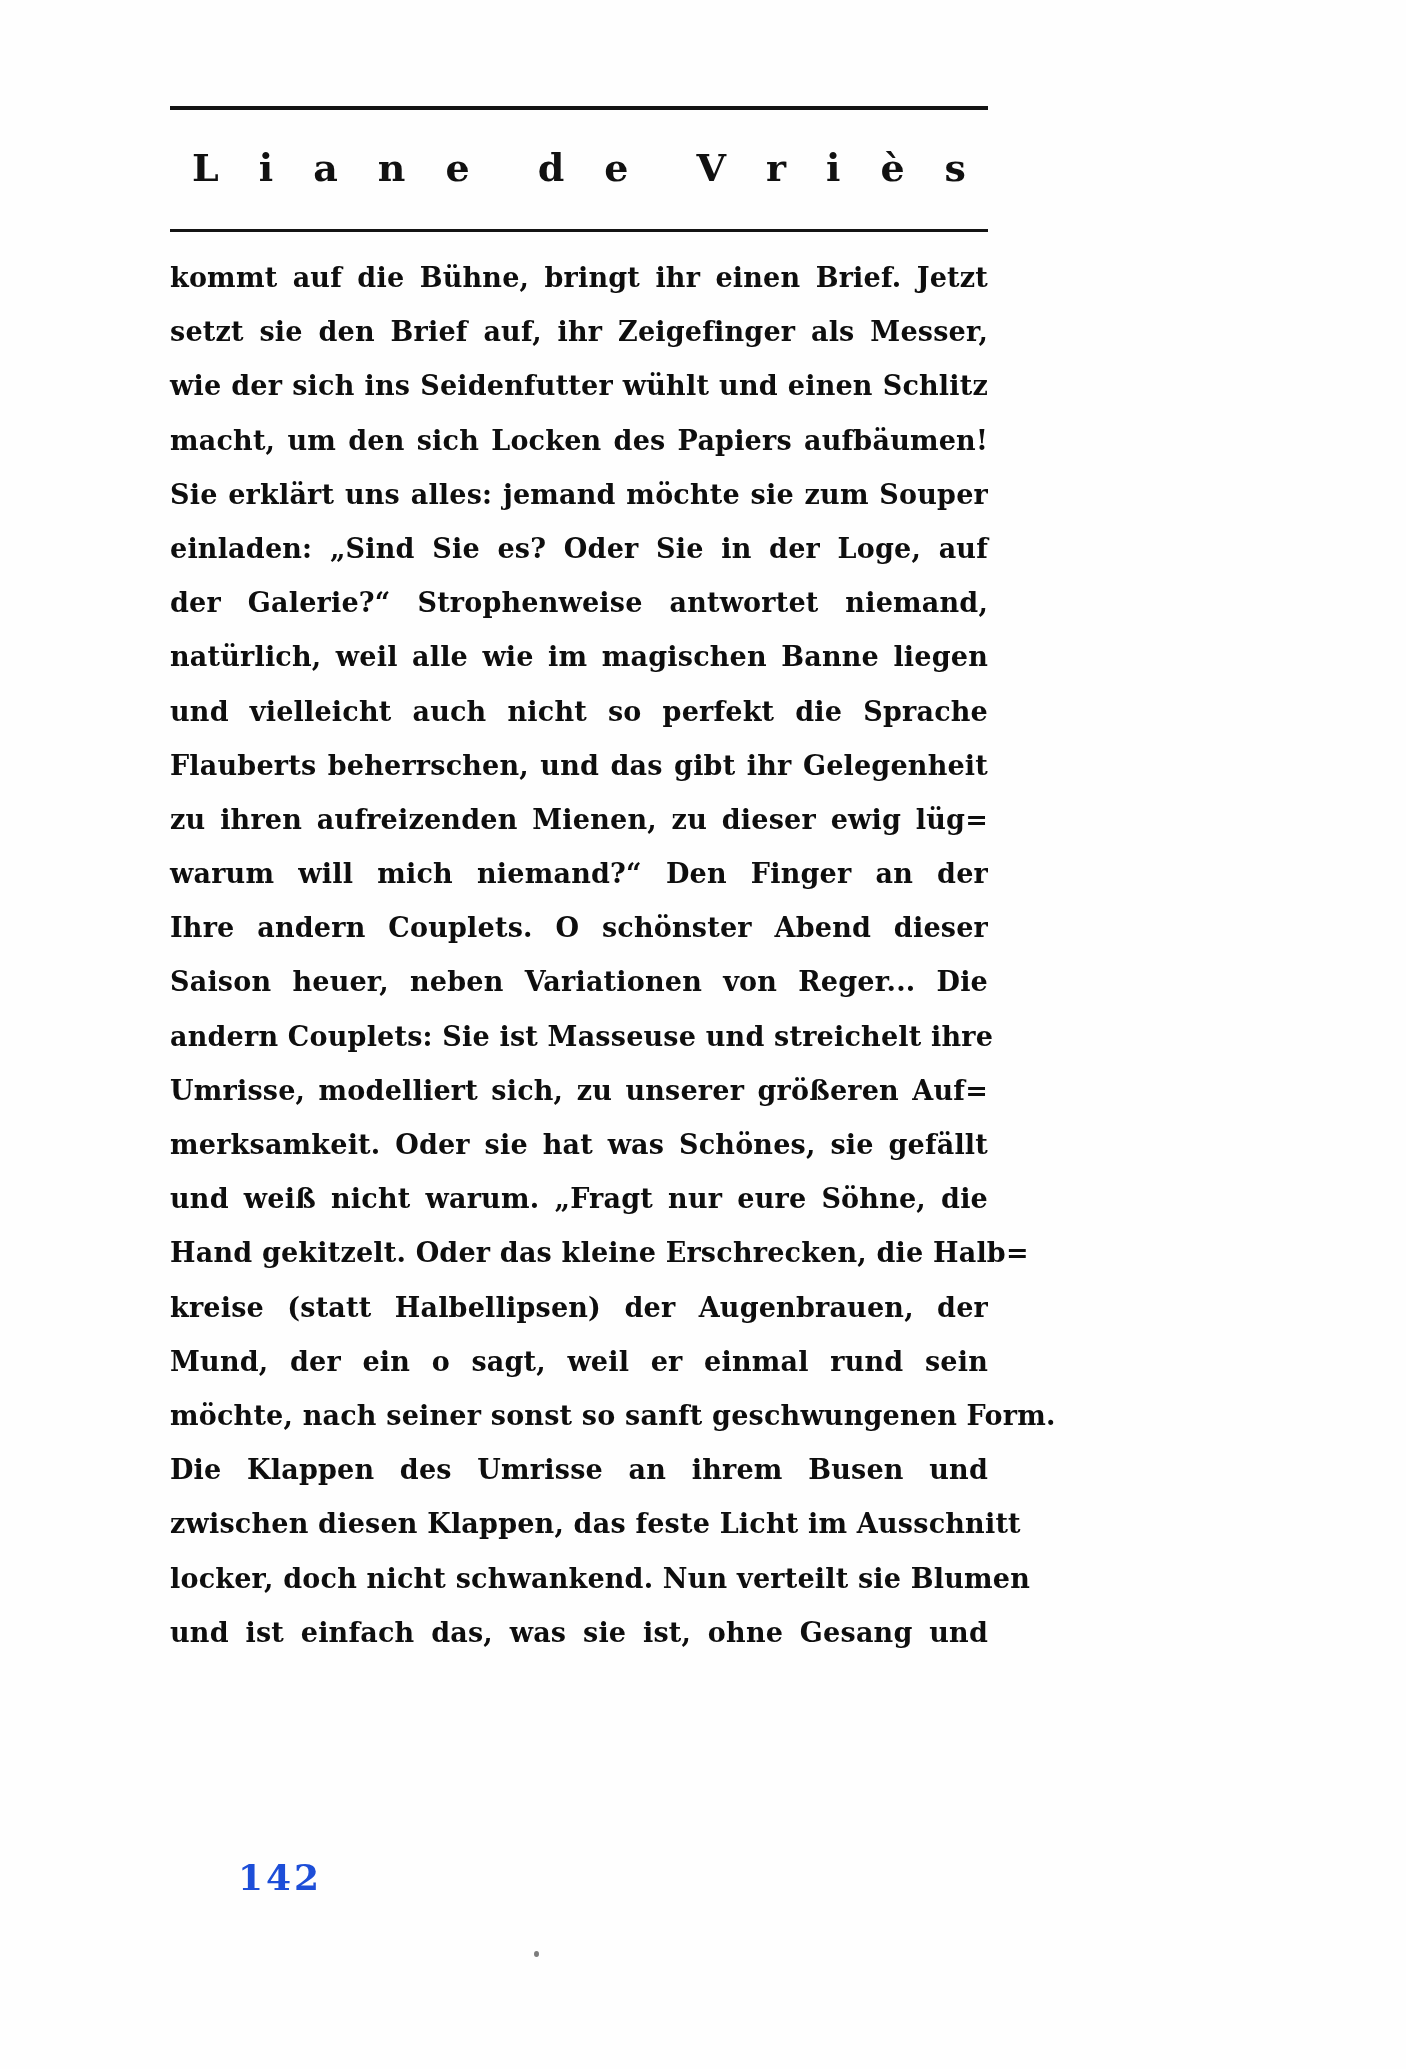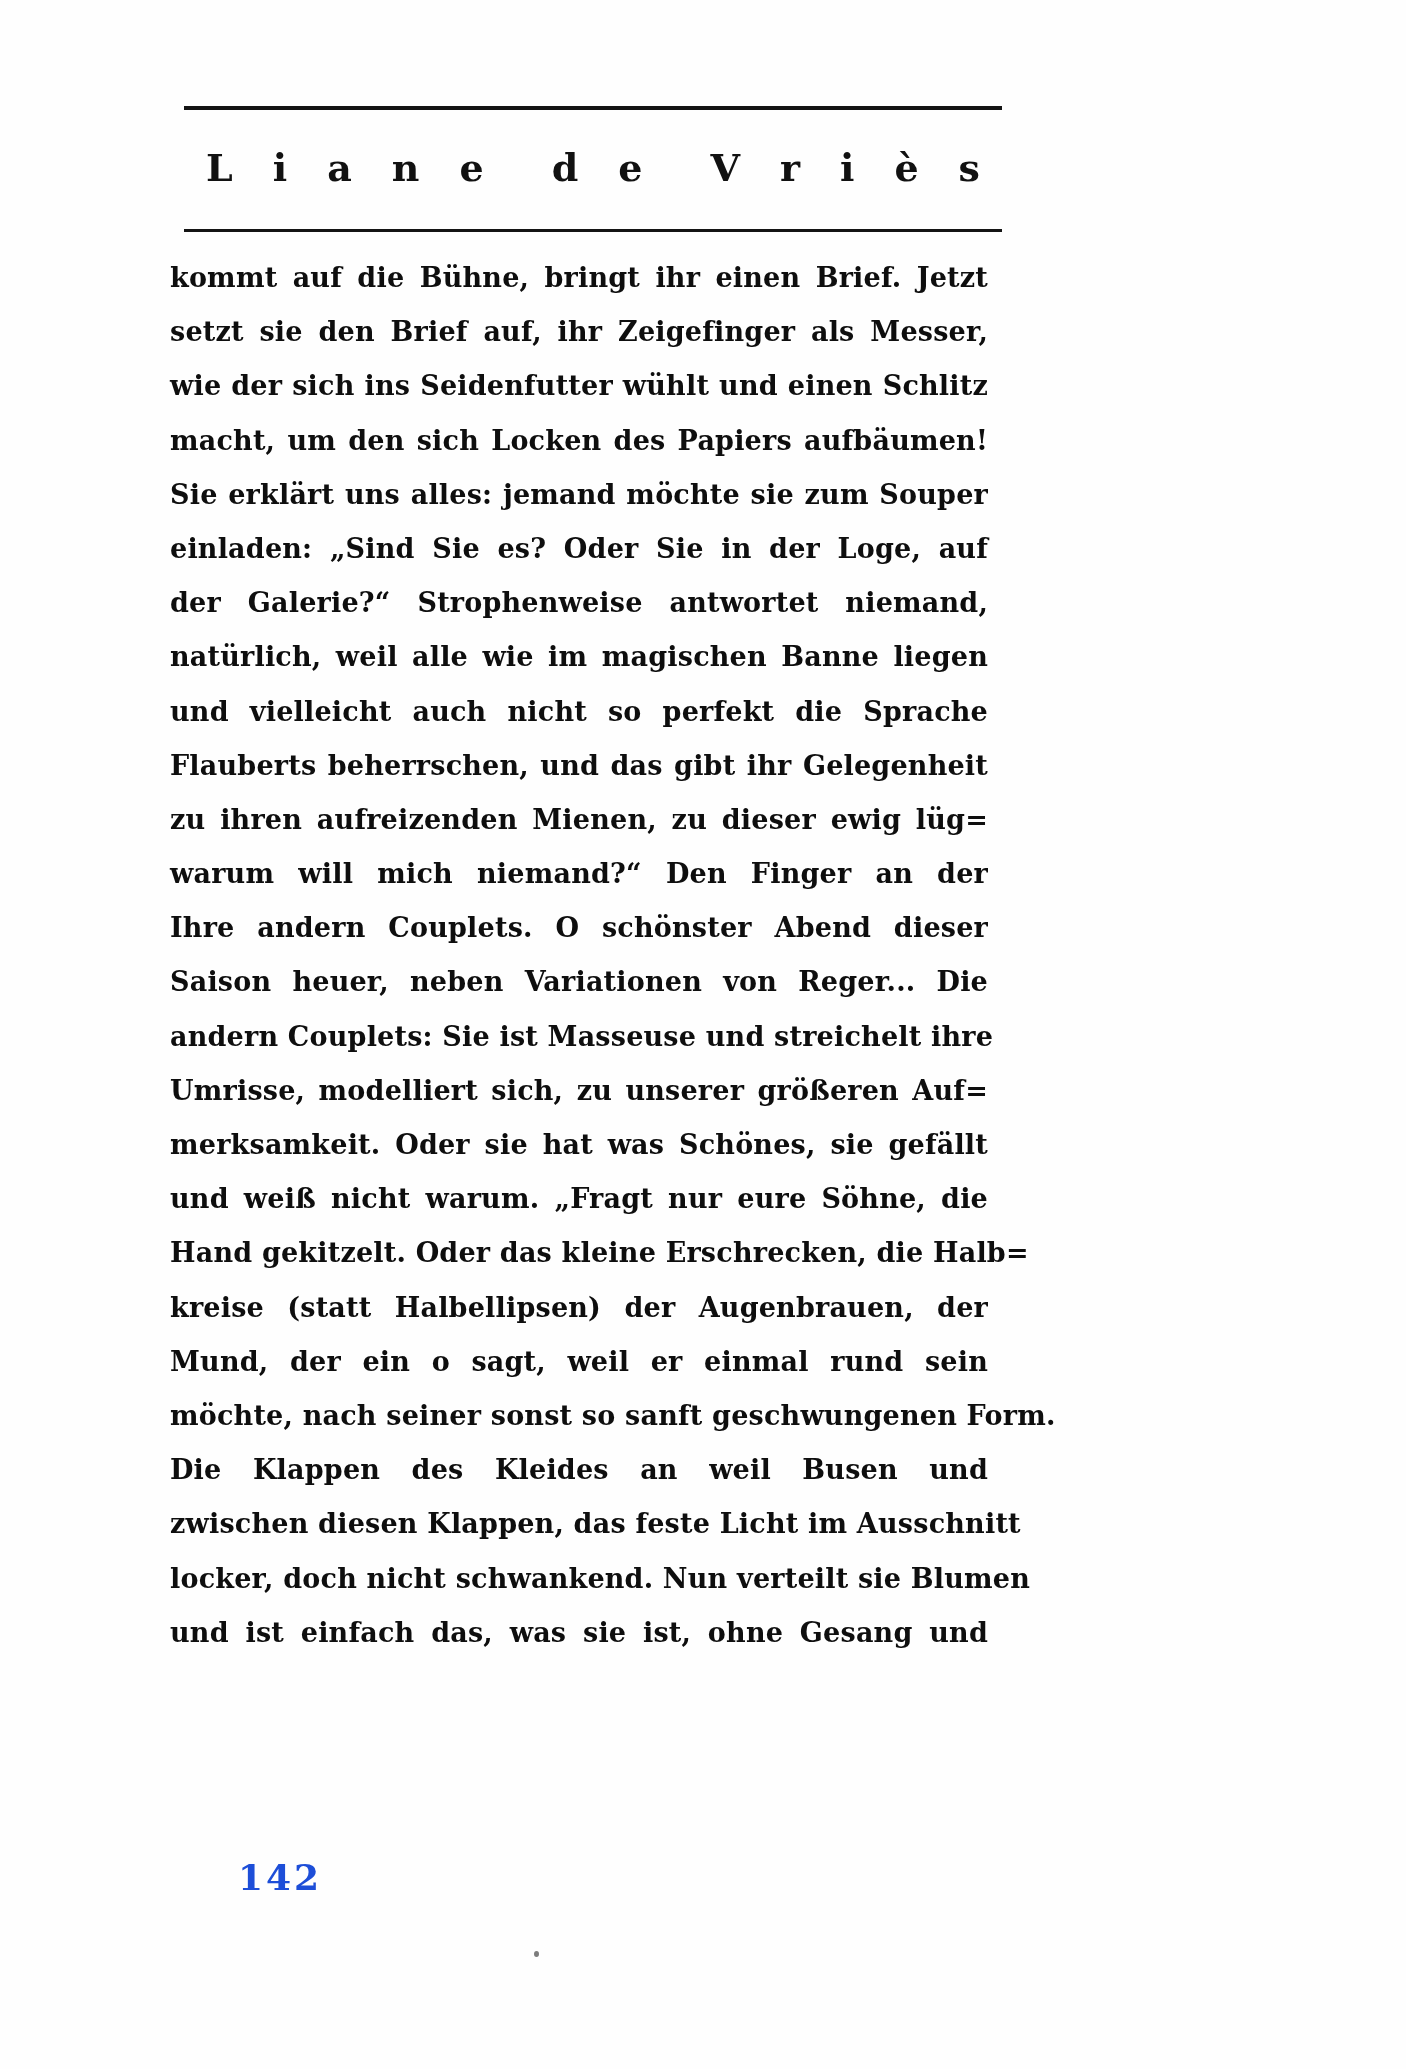--- a/index.html
+++ b/index.html
@@ -12,21 +12,21 @@
     width: 1406px;
     height: 2069px;
     background: #fefefe;
     color: #111;
     font-family: "DejaVu Serif", "Liberation Serif", serif;
     overflow: hidden;
   }
   
   .running-head {
     position: absolute;
-    left: 184px;
+    left: 170px;
     top: 0;
     width: 818px;
     height: 240px;
   }
   .rule {
     position: absolute;
     left: 0;
     width: 100%;
     background: #141414;
   }
@@ -121,21 +121,21 @@
     <div class="line">Ihre andern Couplets. O schönster Abend dieser</div>
     <div class="line">Saison heuer, neben Variationen von Reger... Die</div>
     <div class="line">andern Couplets: Sie ist Masseuse und streichelt ihre</div>
     <div class="line">Umrisse, modelliert sich, zu unserer größeren Auf=</div>
     <div class="line">merksamkeit. Oder sie hat was Schönes, sie gefällt</div>
     <div class="line">und weiß nicht warum. „Fragt nur eure Söhne, die</div>
     <div class="line">Hand gekitzelt. Oder das kleine Erschrecken, die Halb=</div>
     <div class="line">kreise (statt Halbellipsen) der Augenbrauen, der</div>
     <div class="line">Mund, der ein o sagt, weil er einmal rund sein</div>
     <div class="line">möchte, nach seiner sonst so sanft geschwungenen Form.</div>
-    <div class="line">Die Klappen des Kleides an weil Busen und</div>
+    <div class="line">Die Klappen des Umrisse an ihrem Busen und</div>
     <div class="line">zwischen diesen Klappen, das feste Licht im Ausschnitt</div>
     <div class="line">locker, doch nicht schwankend. Nun verteilt sie Blumen</div>
     <div class="line">und ist einfach das, was sie ist, ohne Gesang und</div>
   </div>
 
   <div class="folio">142</div>
   <div class="speck"></div>
 
 </div>
 

